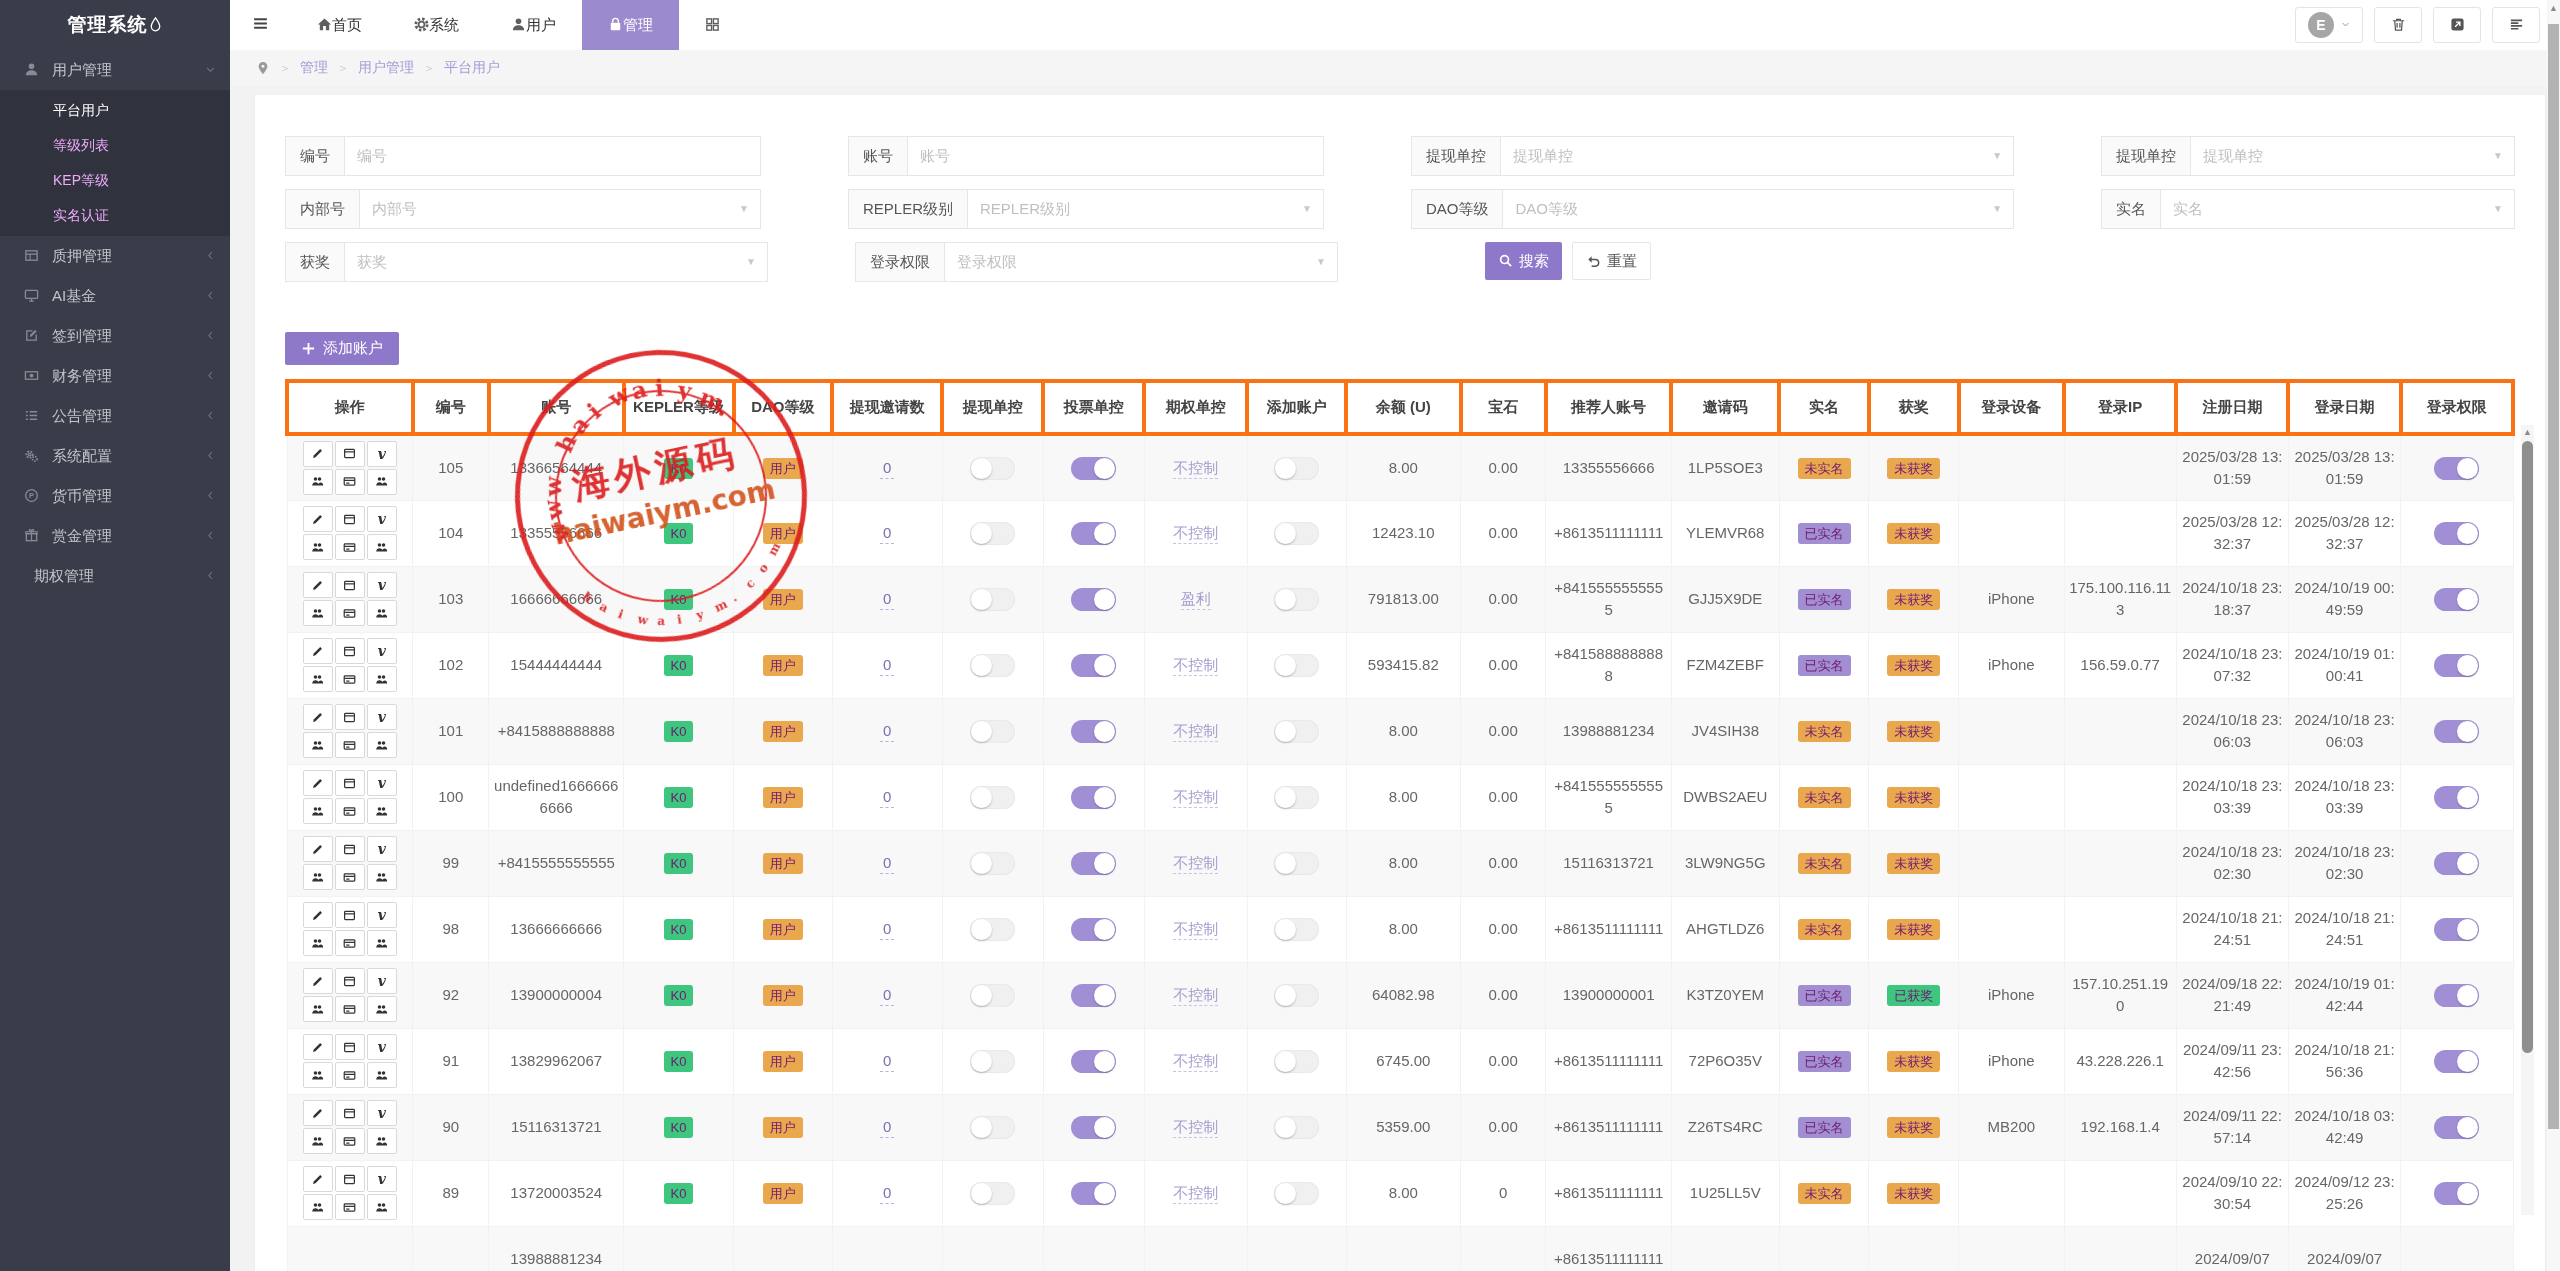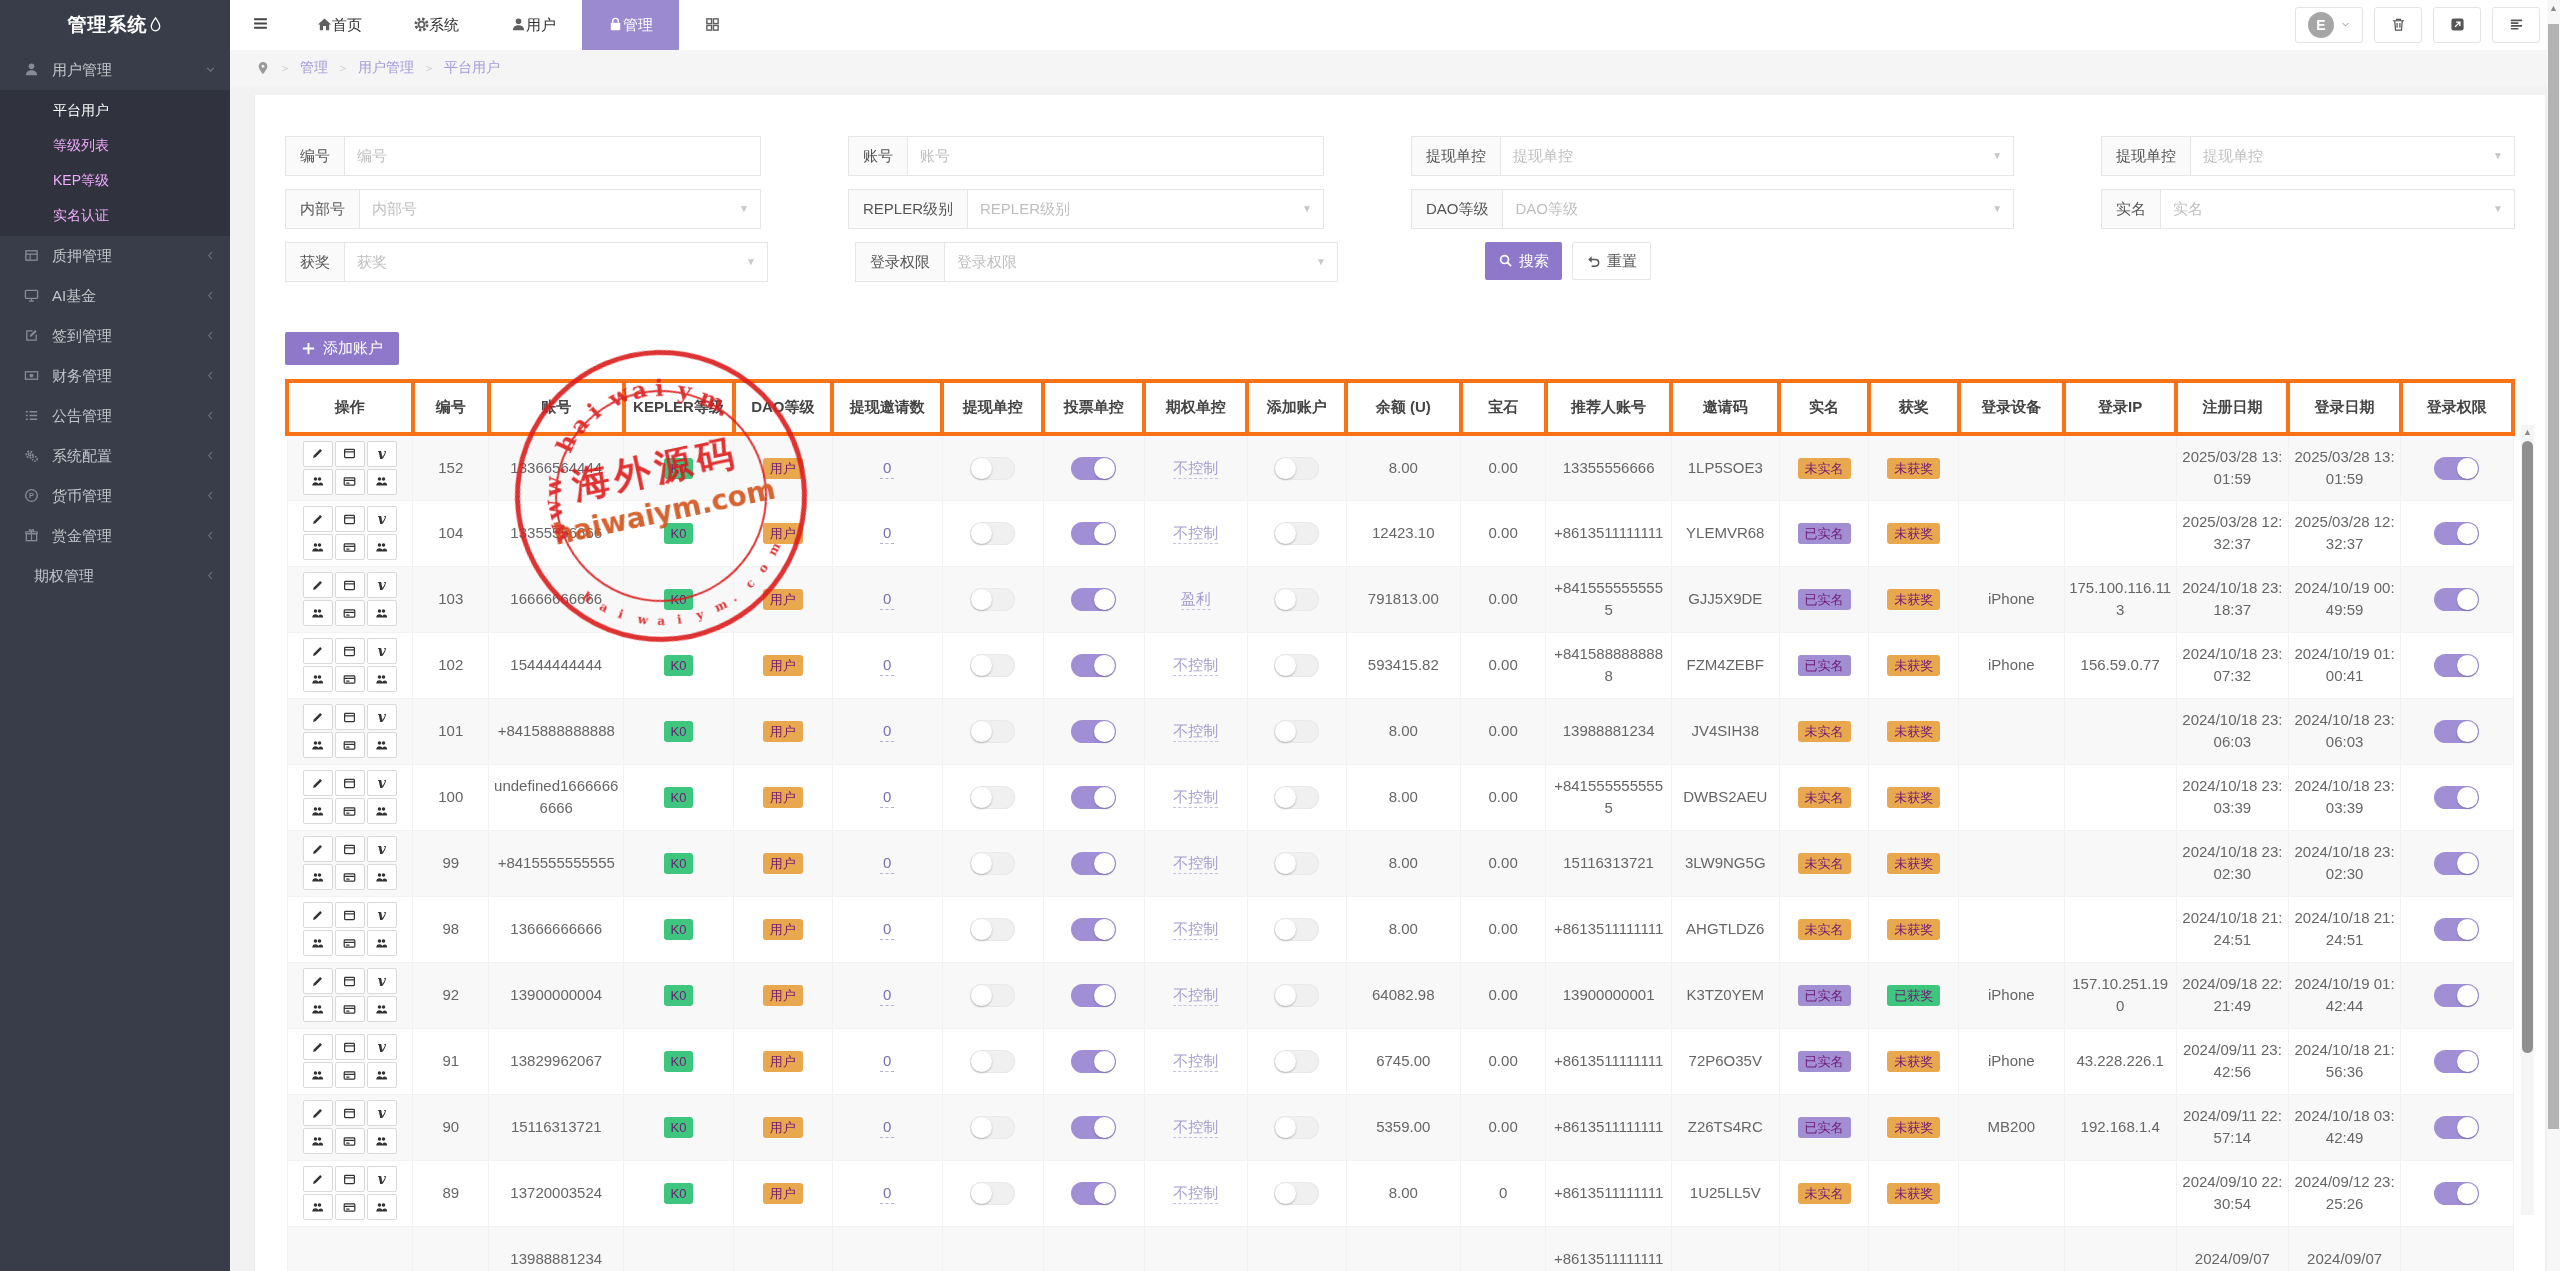--- a/index.html
+++ b/index.html
@@ -420,21 +420,21 @@
                     </div>
                     <div class="op-btn">
                       <svg viewBox="0 0 16 16">
                         <circle cx="5.5" cy="5" r="2.2" fill="currentColor"></circle>
                         <circle cx="10.5" cy="5" r="2.2" fill="currentColor"></circle>
                         <path d="M1.5 13c0-2.5 1.8-4 4-4s4 1.5 4 4zM8.5 13c.2-2.3 1.7-3.8 3.5-3.8 1.8 0 3 1.4 3 3.8z" fill="currentColor"></path>
                       </svg>
                     </div>
                   </div>
                 </td>
-                <td>152</td>
+                <td>105</td>
                 <td>13366564444</td>
                 <td><span class="bdg bdg-green">K0</span></td>
                 <td><span class="bdg bdg-orange">用户</span></td>
                 <td><span class="cell-link">0</span></td>
                 <td><span class="sw"></span></td>
                 <td><span class="sw on"></span></td>
                 <td><span class="dashed">不控制</span></td>
                 <td><span class="sw"></span></td>
                 <td>8.00</td>
                 <td>0.00</td>

